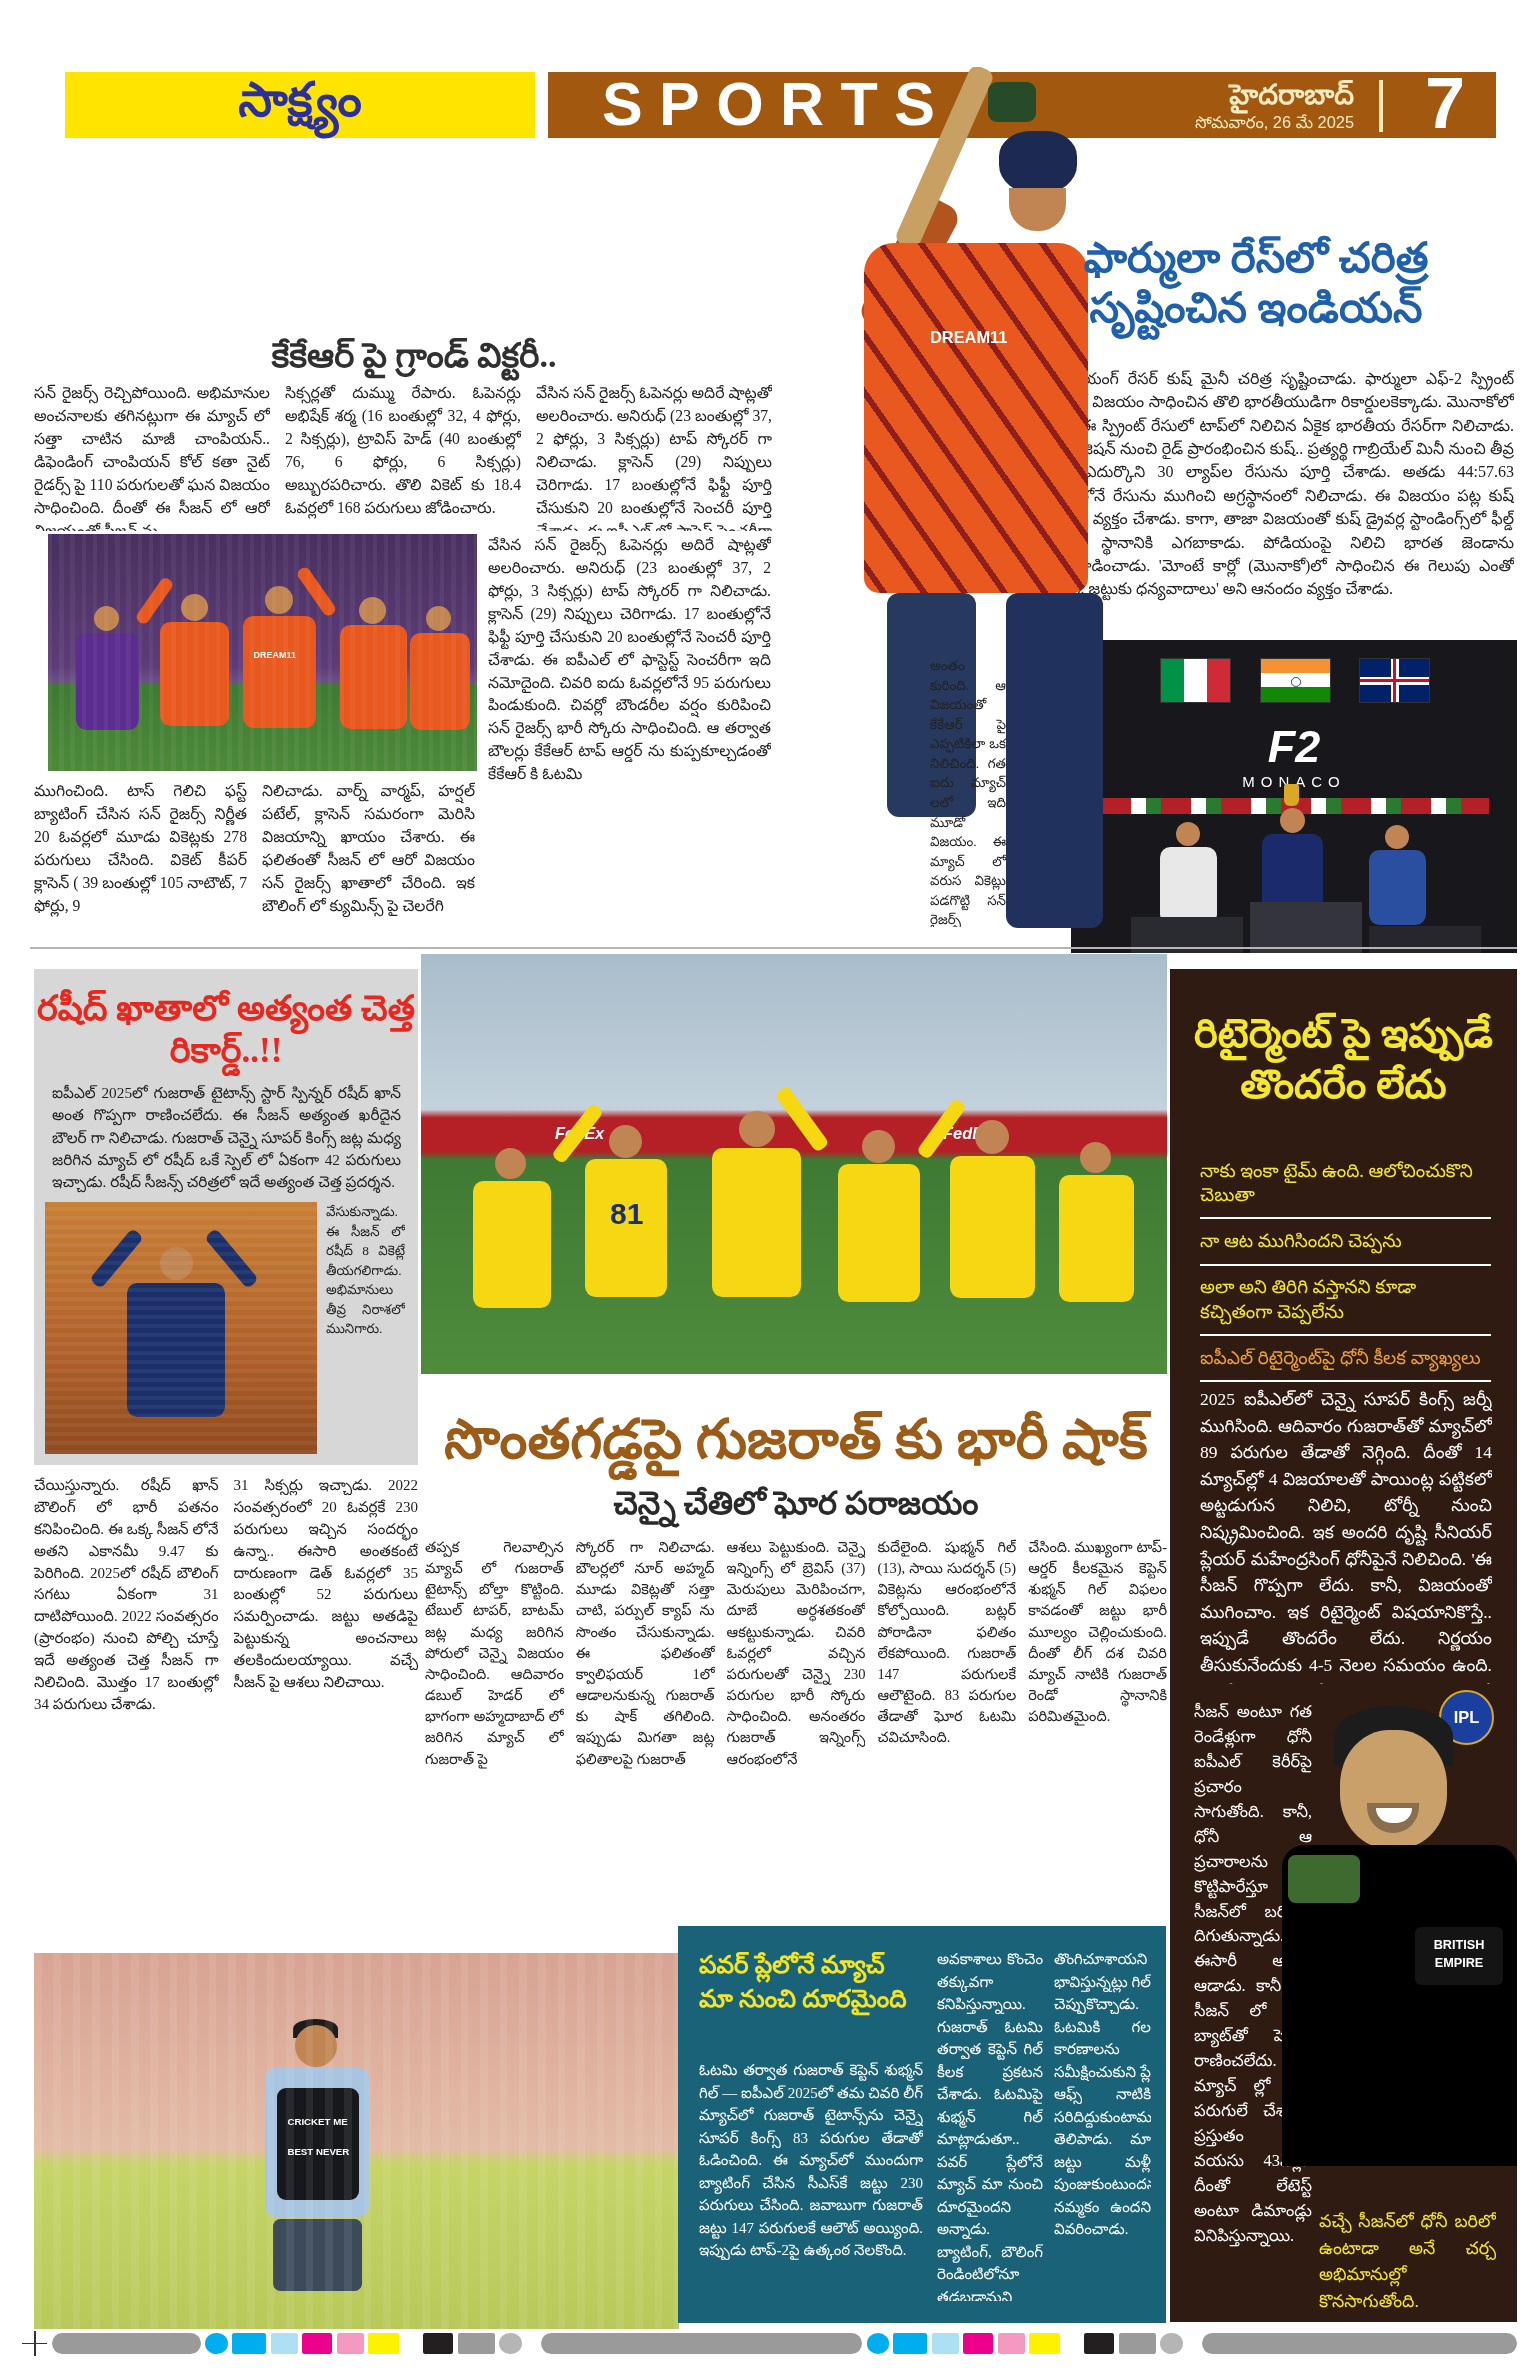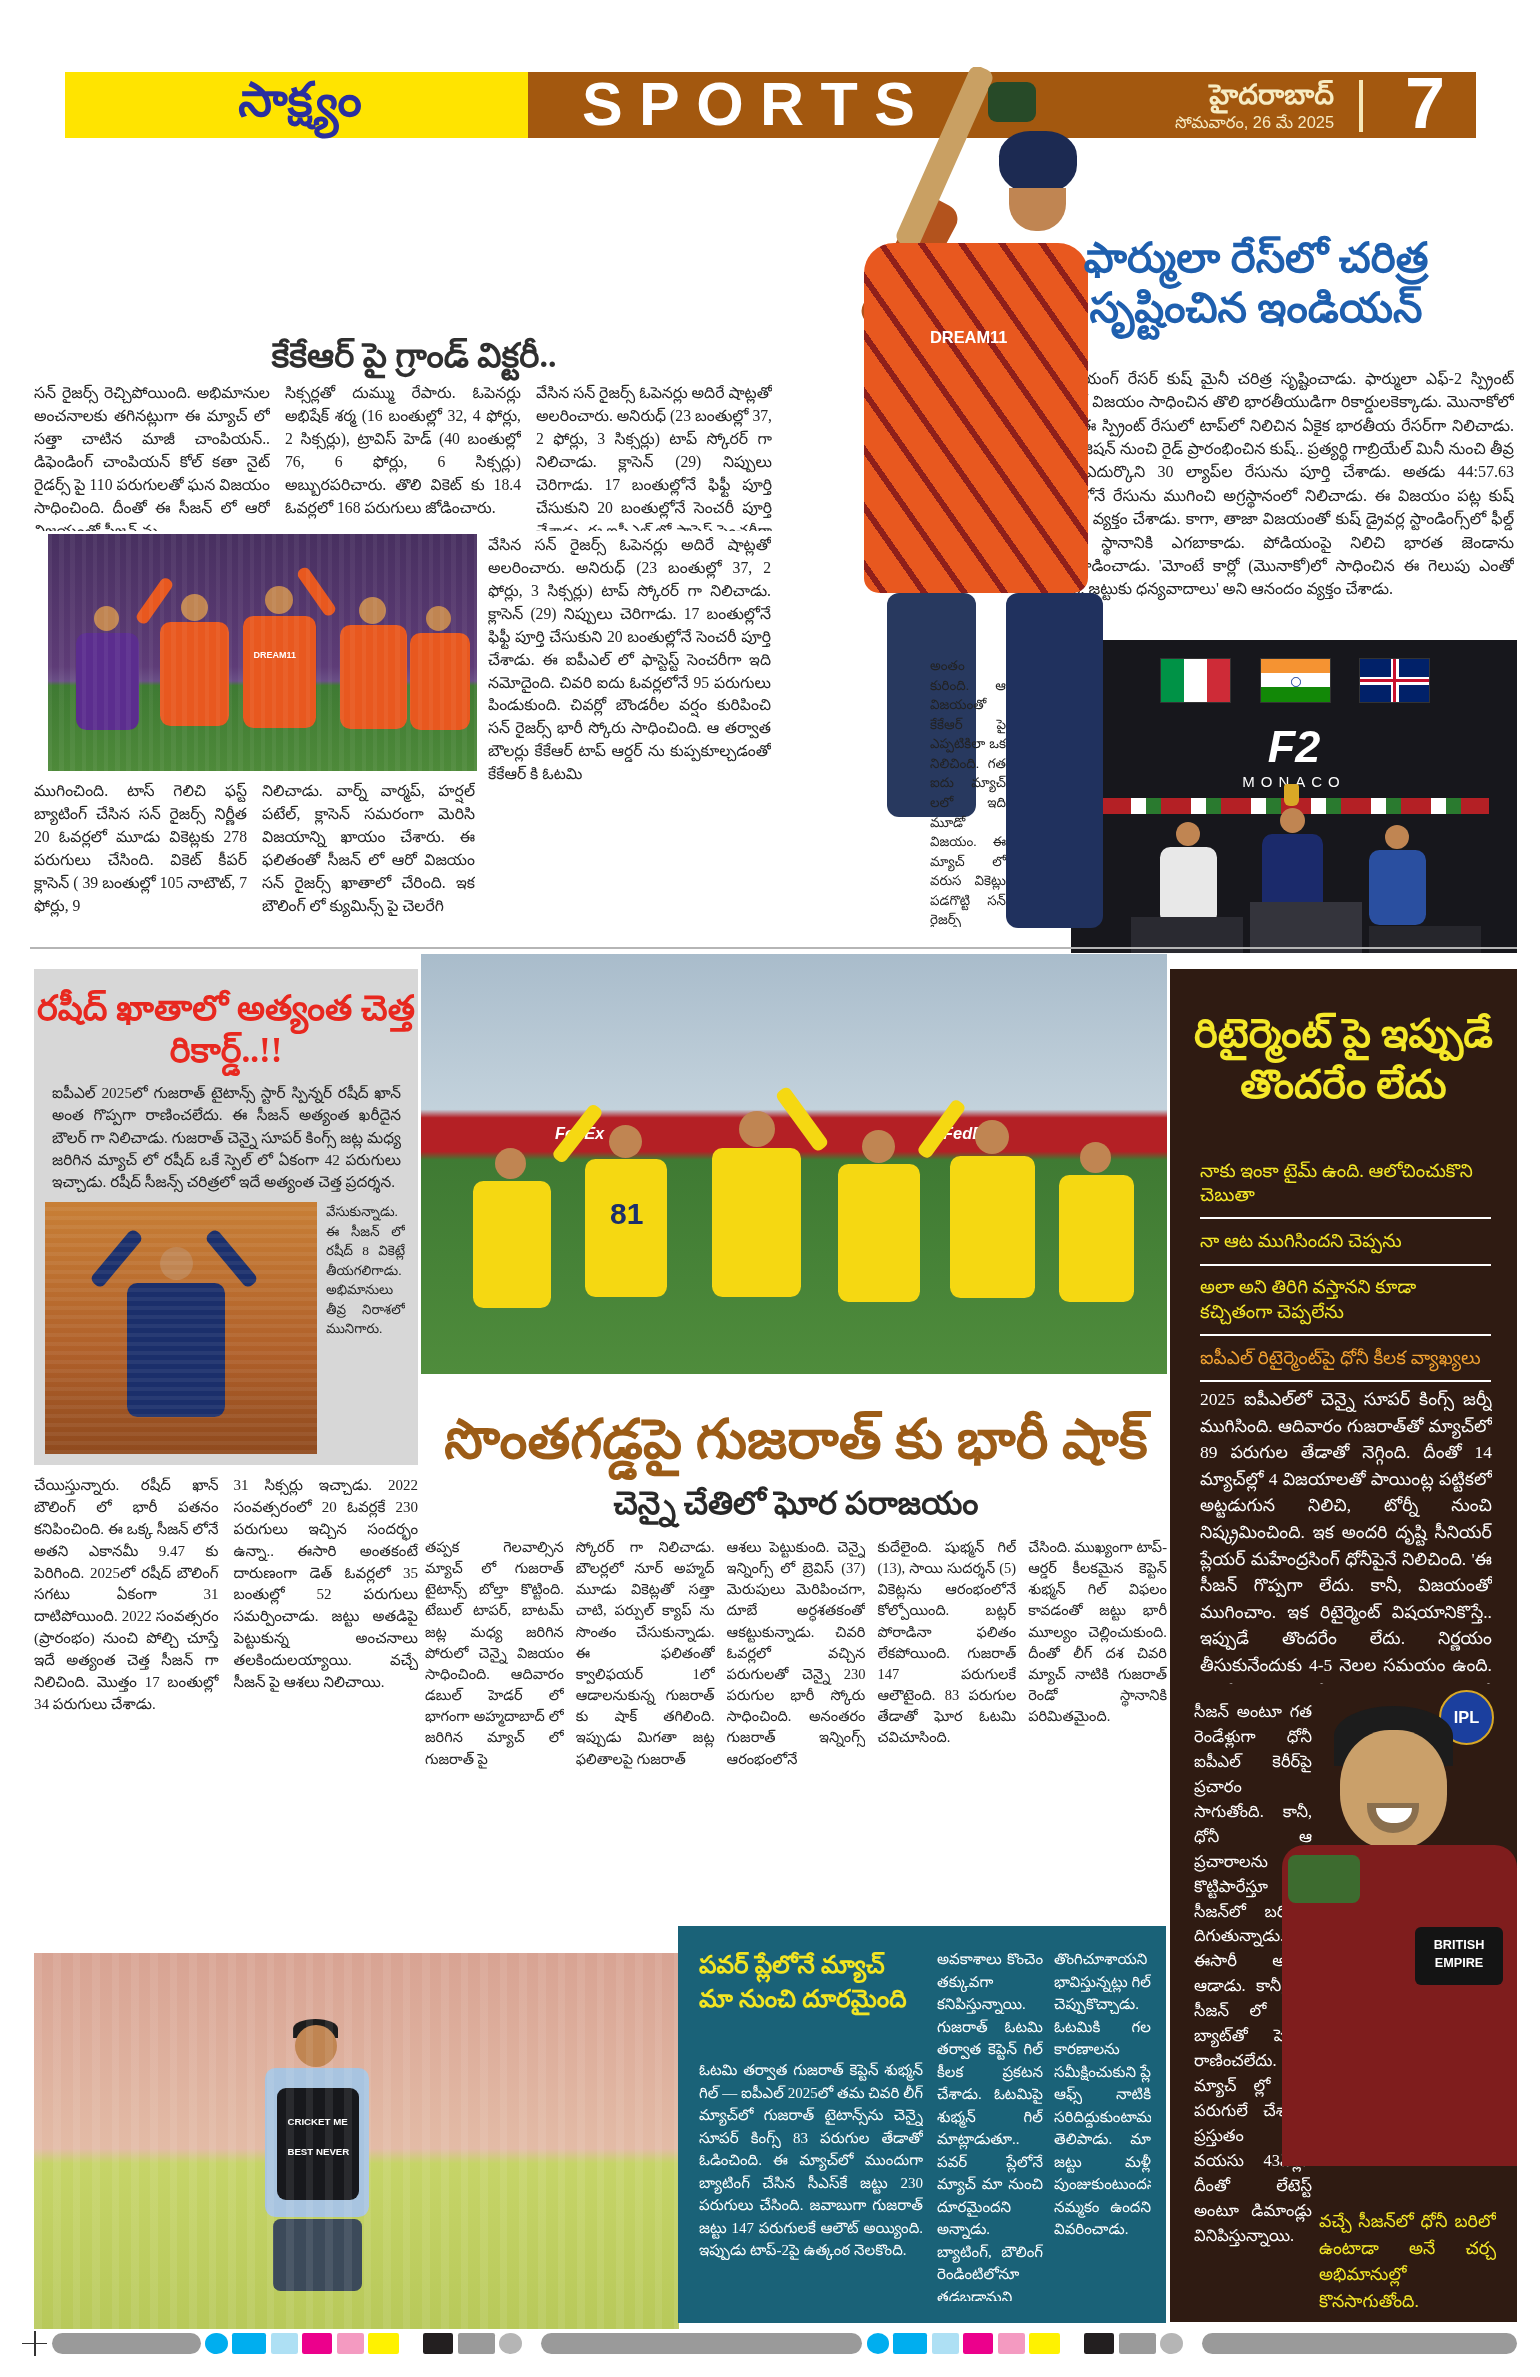--- a/index.html
+++ b/index.html
@@ -2,21 +2,21 @@
 <html style="font-size:12px"><head>
 <meta charset="utf-8">
 <style>
   html,body{margin:0;padding:0;background:#e9e9e9;}
   .page{position:relative;width:1541px;height:2377px;background:#ffffff;overflow:hidden;
         font-family:"Liberation Serif", serif;color:#1a1a1a;}
   .abs{position:absolute;}
   
   .mast-yellow{left:65px;top:72px;width:470px;height:66px;background:#ffe400;display:flex;align-items:center;justify-content:center;}
   .paper-name{font-family:"Liberation Sans",sans-serif;font-weight:bold;font-size:48px;color:#2b2f9e;}
-  .mast-brown{left:528px;top:72px;width:948px;height:66px;background:#a3580f;}
+  .mast-brown{left:548px;top:72px;width:948px;height:66px;background:#a3580f;}
   .sports-title{position:absolute;left:54px;top:-3px;font-family:"Liberation Sans",sans-serif;
                 font-weight:bold;font-size:61px;letter-spacing:16.4px;color:#ffffff;}
   .mast-right{position:absolute;right:142px;top:6px;text-align:right;color:#f7ecc3;font-family:"Liberation Sans",sans-serif;}
   .mast-city{font-size:28px;font-weight:bold;line-height:1.2;}
   .mast-date{font-size:16.4px;line-height:1.3;}
   .mast-div{position:absolute;right:113px;top:7.5px;width:4.5px;height:52px;background:#f7e8b8;}
   .page-num{position:absolute;right:31px;top:-10.4px;font-family:"Liberation Sans",sans-serif;font-weight:bold;font-size:72px;color:#ffffff;}
   
   .lead-headline{left:30px;top:215px;width:760px;font-weight:bold;font-size:70px;line-height:1.05;color:#e8531c;white-space:nowrap;}
   .lead-subhead{left:168px;top:337px;width:492px;text-align:center;font-weight:bold;font-size:34px;color:#303030;}
@@ -281,21 +281,21 @@
     <div class="dark-txt" style="left:30px;top:417px;width:292px;height:298px;">2025 ఐపీఎల్‌లో చెన్నై సూపర్ కింగ్స్ జర్నీ ముగిసింది. ఆదివారం గుజరాత్‌తో మ్యాచ్‌లో 89 పరుగుల తేడాతో నెగ్గింది. దీంతో 14 మ్యాచ్‌ల్లో 4 విజయాలతో పాయింట్ల పట్టికలో అట్టడుగున నిలిచి, టోర్నీ నుంచి నిష్క్రమించింది. ఇక అందరి దృష్టి సీనియర్ ప్లేయర్ మహేంద్రసింగ్ ధోనీపైనే నిలిచింది. 'ఈ సీజన్ గొప్పగా లేదు. కానీ, విజయంతో ముగించాం. ఇక రిటైర్మెంట్ విషయానికొస్తే.. ఇప్పుడే తొందరేం లేదు. నిర్ణయం తీసుకునేందుకు 4-5 నెలల సమయం ఉంది. ఒకవేళ ఆడకపోతే ఆ విషయాన్ని ముందే ప్రకటిస్తా' అని ధోనీ వ్యాఖ్యానించాడు. ఈ వయసులో ఎంతో మంది క్రికెటర్లు రిటైర్ అవుతారు. కానీ ధోనీ మాత్రం ప్రతి సీజన్‌లోనూ బరిలోకి దిగుతూ అభిమానులను అలరిస్తున్నాడు.</div>
     <div class="dark-txt" style="left:24px;top:731px;width:118px;height:596px;font-size:16.4px;">సీజన్ అంటూ గత రెండేళ్లుగా ధోనీ ఐపీఎల్ కెరీర్‌పై ప్రచారం సాగుతోంది. కానీ, ధోనీ ఆ ప్రచారాలను కొట్టిపారేస్తూ ప్రతీ సీజన్‌లో బరిలోకి దిగుతున్నాడు. ఈసారీ అలాగే ఆడాడు. కానీ, ఈ సీజన్ లో ధోనీ బ్యాట్‌తో పెద్దగా రాణించలేదు. 14 మ్యాచ్ ల్లో 196 పరుగులే చేశాడు. ప్రస్తుతం ధోనీ వయసు 43ఏళ్లు. దీంతో లేటెస్ట్ అంటూ డిమాండ్లు వినిపిస్తున్నాయి.</div>
 
     <div class="photo photo-dhoni">
       <div class="abs" style="left:157px;top:4.5px;width:51px;height:51px;background:#1b3f9e;border:2.2px solid #d9a826;border-radius:50%;display:flex;align-items:center;justify-content:center;color:#fff;font-family:'Liberation Sans',sans-serif;font-weight:bold;font-size:16.4px;">IPL</div>
       <div class="abs" style="left:52px;top:21px;width:119px;height:60px;background:#1c1c1c;border-radius:50% 50% 0 0;"></div>
       <div class="abs" style="left:58px;top:45px;width:107px;height:119px;background:#caa06a;border-radius:46%;">
         <div style="position:absolute;left:27px;top:73px;width:52px;height:30px;background:rgba(60,50,45,.45);border-radius:0 0 30px 30px;"></div>
         <div style="position:absolute;left:36px;top:78px;width:36px;height:15px;background:#fff;border-radius:0 0 18px 18px;"></div>
       </div>
-      <div class="abs" style="left:0;top:160px;width:235px;height:321px;background:#7f1d1d;border-radius:22.4px 22.4px 0 0;">
+      <div class="abs" style="left:0;top:160px;width:235px;height:321px;background:#000000;border-radius:22.4px 22.4px 0 0;">
         <div style="position:absolute;left:6px;top:10.4px;width:72px;height:48px;background:#3d6b2f;border-radius:7.5px;"></div>
         <div style="position:absolute;left:133px;top:82px;width:88px;height:58px;background:#141414;border-radius:6px;text-align:center;color:#fff;font-family:'Liberation Sans',sans-serif;font-weight:bold;font-size:12.7px;line-height:1.4;padding-top:10.4px;box-sizing:border-box;">
           <div>BRITISH</div>
           <div>EMPIRE</div>
         </div>
       </div>
     </div>
     <div class="dark-txt" style="left:149px;top:1239px;width:177px;height:104px;color:#f5e829;">వచ్చే సీజన్‌లో ధోనీ బరిలో ఉంటాడా అనే చర్చ అభిమానుల్లో కొనసాగుతోంది.</div>
   </div>
 

